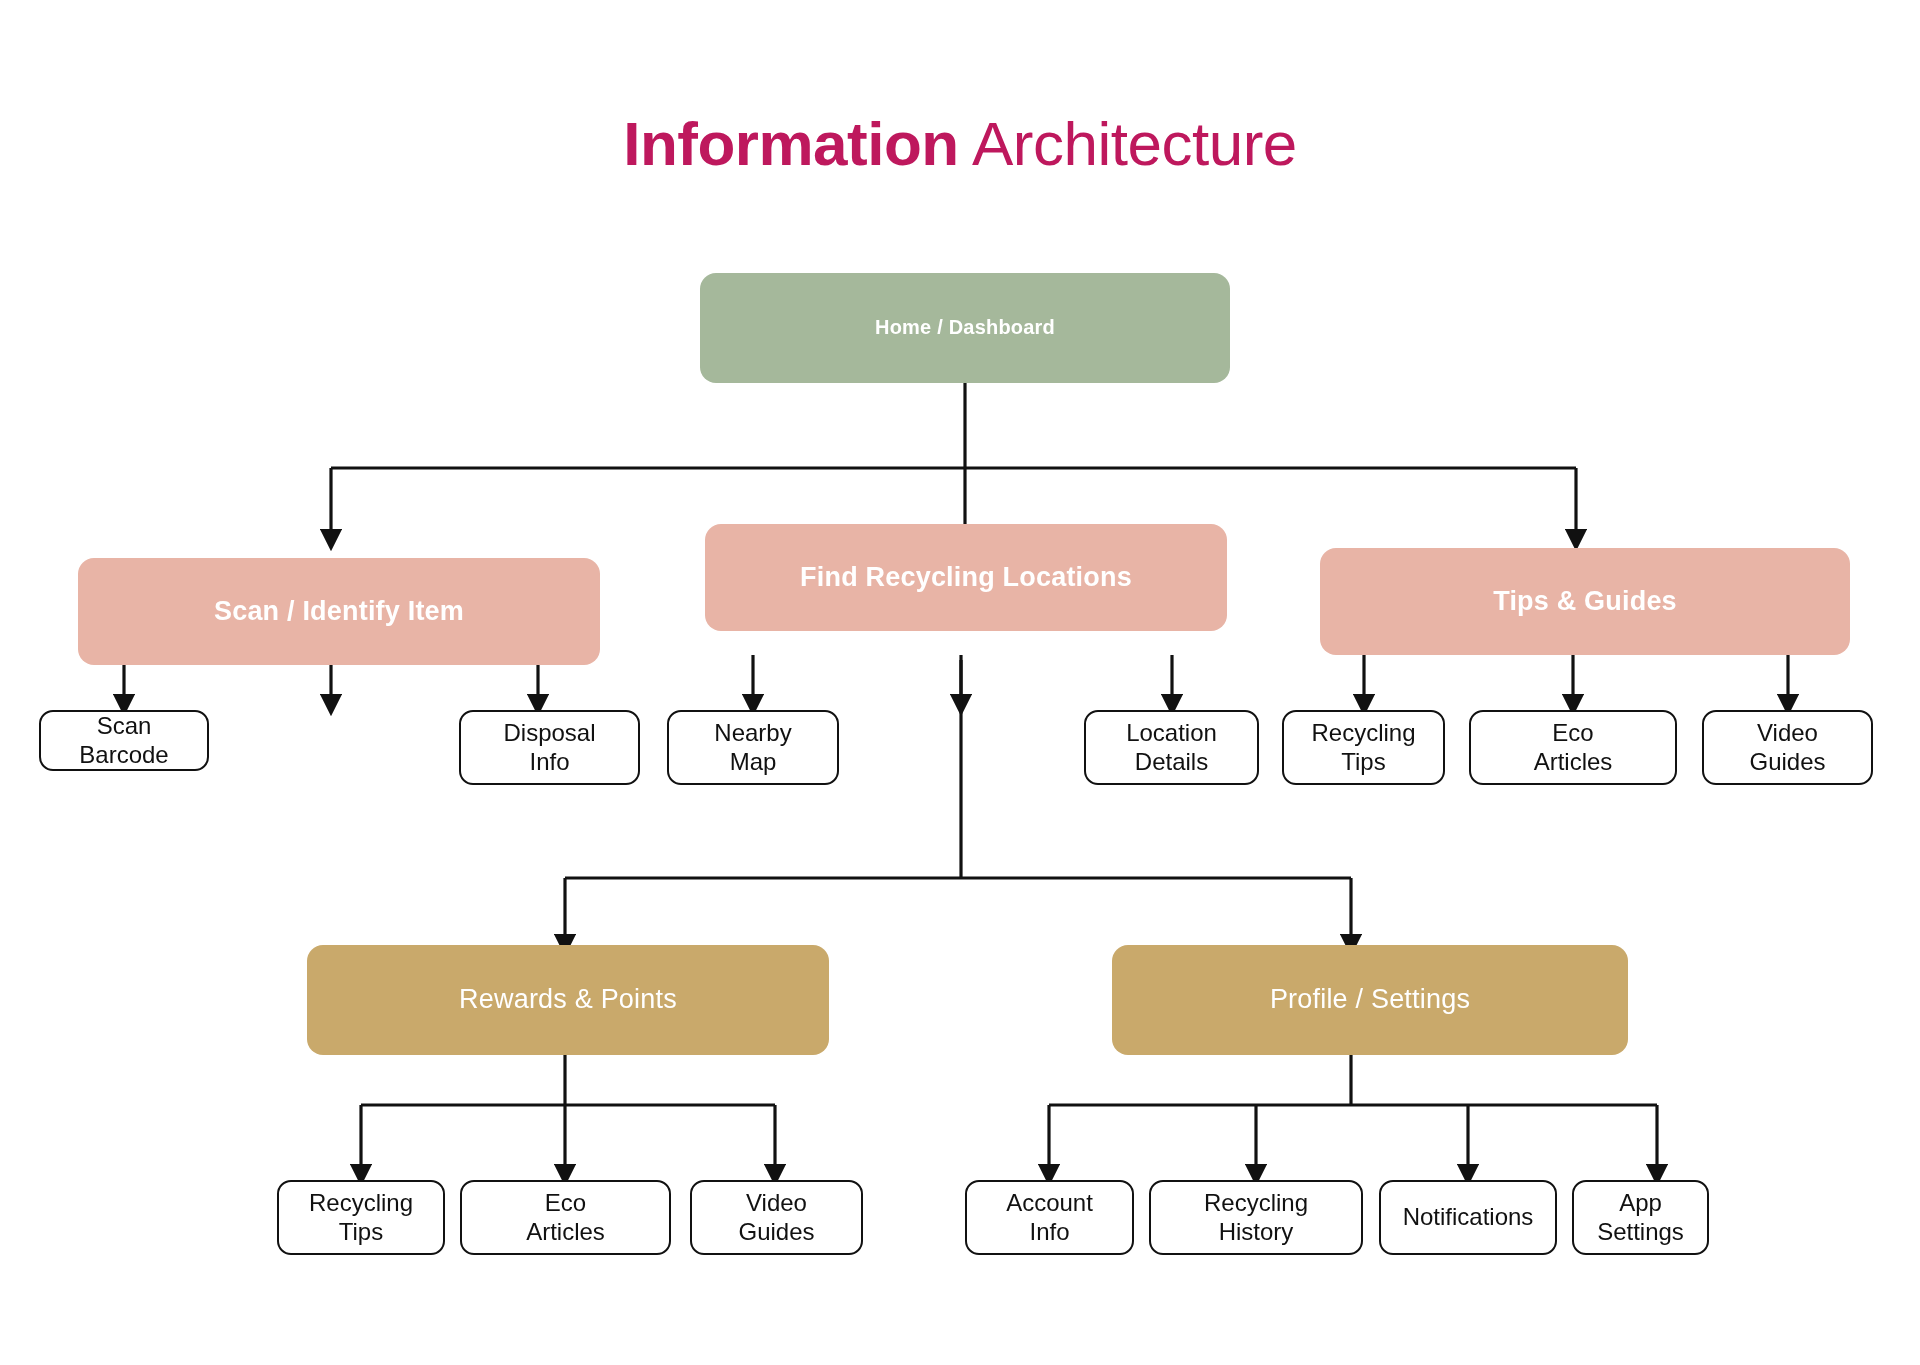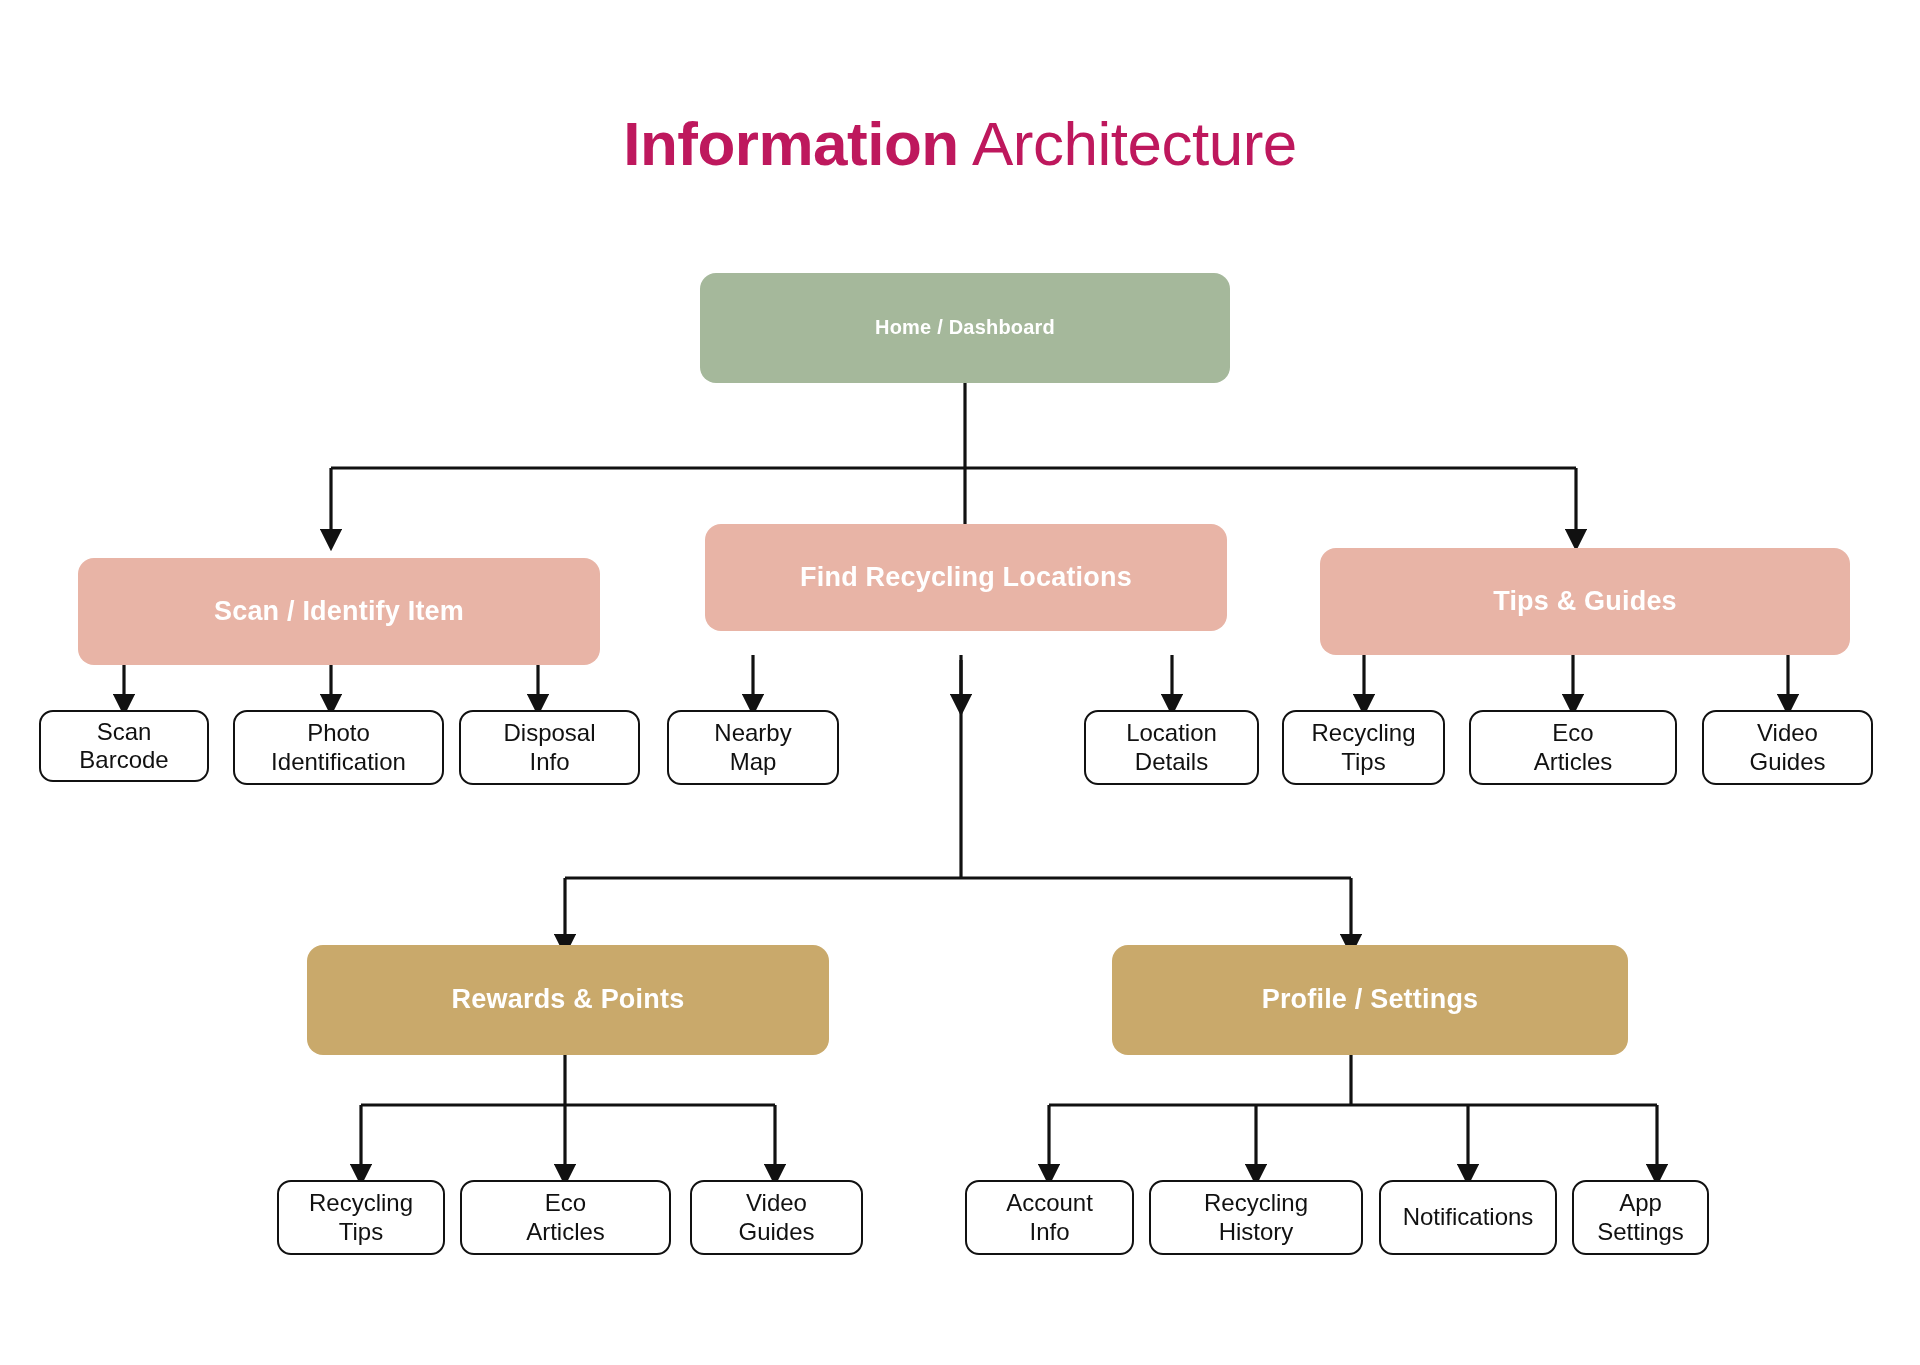--- a/index.html
+++ b/index.html
@@ -62,21 +62,21 @@
     border-radius: 16px;
     color: #ffffff;
     font-weight: 700;
     font-size: 27px;
     letter-spacing: 0.2px;
   }
   .node-l2 {
     background: #c9a96b;
     border-radius: 16px;
     color: #ffffff;
-    font-weight: 700;
+    font-weight: 400;
     font-size: 27px;
     letter-spacing: 0.2px;
   }
   .node-leaf {
     background: #ffffff;
     border: 2.5px solid #111111;
     border-radius: 14px;
     color: #111111;
     font-weight: 400;
     font-size: 24px;
@@ -147,32 +147,26 @@
   <div class="node node-l1" style="left:78px; top:548px; width:522px; height:107px;margin-top:10px;">
     <span>Scan / Identify Item</span>
   </div>
   <div class="node node-l1" style="left:705px; top:524px; width:522px; height:107px;">
     <span>Find Recycling Locations</span>
   </div>
   <div class="node node-l1" style="left:1320px; top:548px; width:530px; height:107px;">
     <span>Tips &amp; Guides</span>
   </div>
 
-  <div class="node node-leaf" style="left:39px; top:710px; width:170px; height:72px;">
+  <div class="node node-leaf" style="left:39px; top:710px; width:170px; height:61px;">
     <span>
       <span class="lbl">Scan</span>
       <span class="lbl">Barcode</span>
     </span>
   </div>
-  <div class="node node-leaf" style="left:233px; top:710px; width:211px; height:75px;">
-    <span>
-      <span class="lbl">Photo</span>
-      <span class="lbl">Identification</span>
-    </span>
-  </div>
   <div class="node node-leaf" style="left:459px; top:710px; width:181px; height:75px;">
     <span>
       <span class="lbl">Disposal</span>
       <span class="lbl">Info</span>
     </span>
   </div>
   <div class="node node-leaf" style="left:667px; top:710px; width:172px; height:75px;">
     <span>
       <span class="lbl">Nearby</span>
       <span class="lbl">Map</span>

